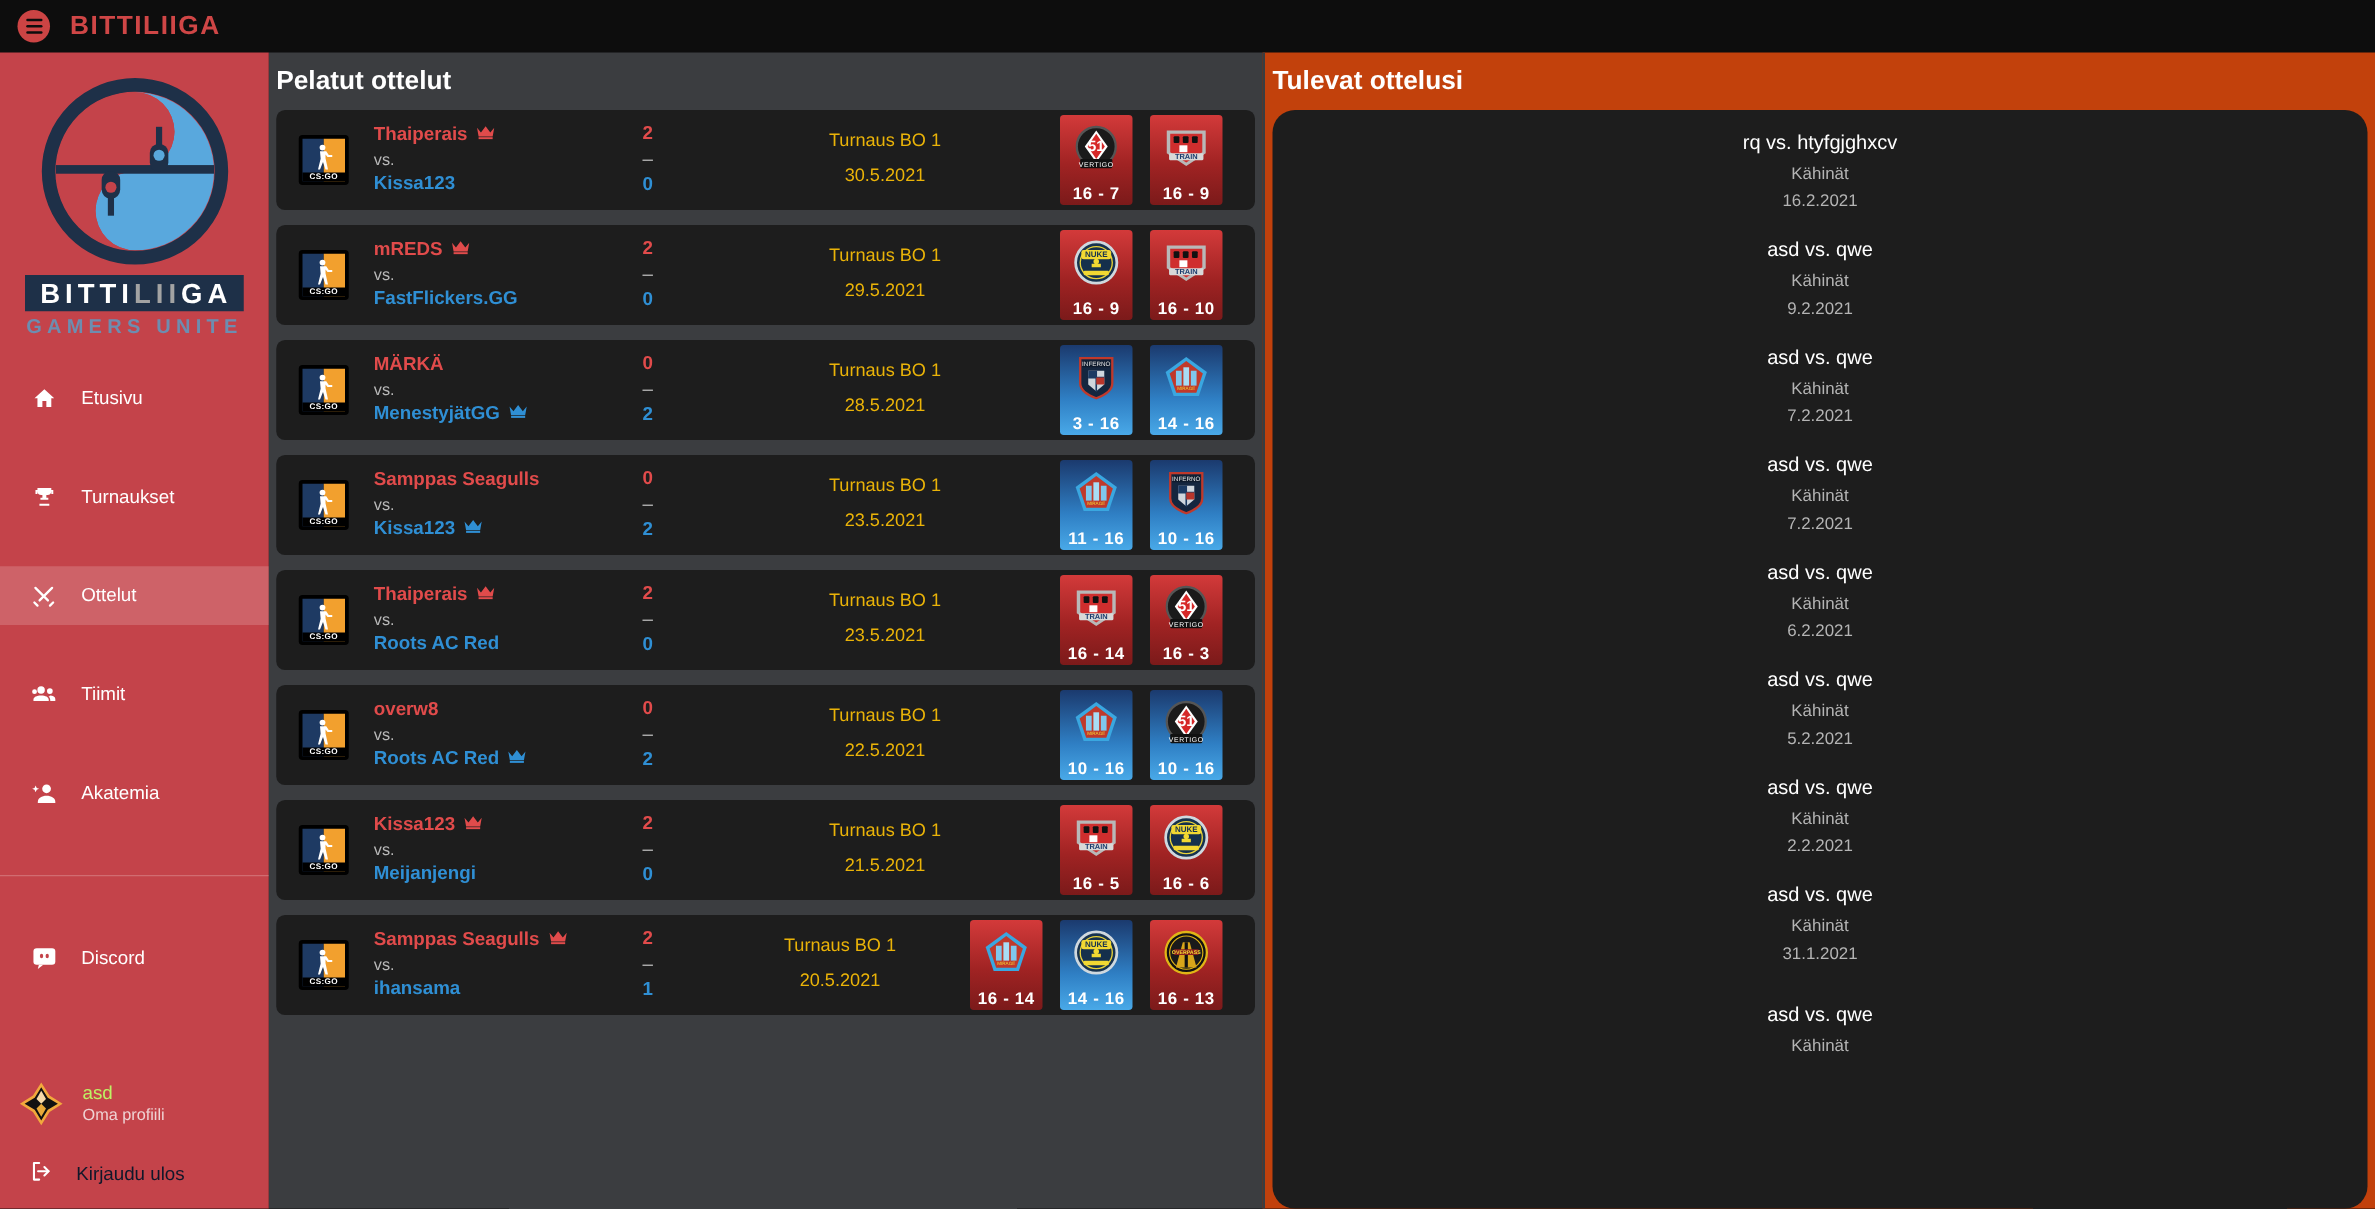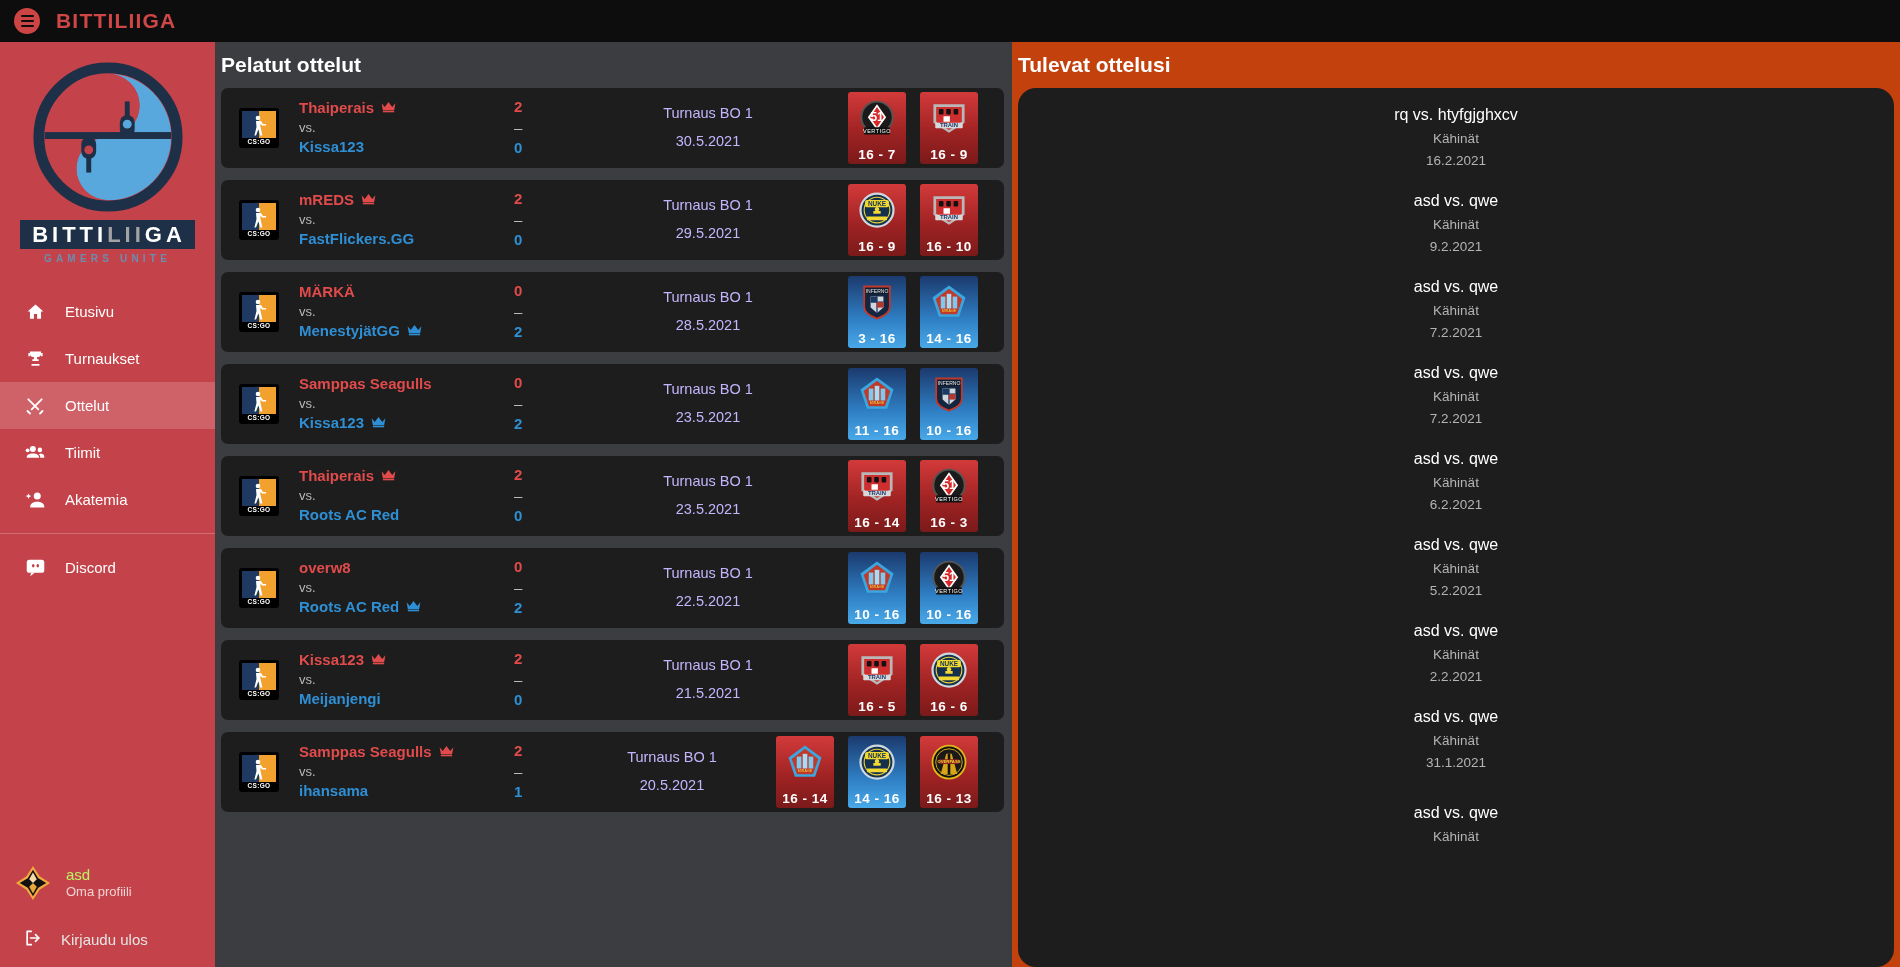--- a/index.html
+++ b/index.html
@@ -41,40 +41,40 @@
   .logo-wrap { padding: 16px 18px 12px; display: flex; flex-direction: column; align-items: center; }
   .logo-circle { width: 158px; height: 158px; }
   .logo-word {
     margin-top: 4px;
     background: #1e3048; color: #fff;
     font-size: 22px; font-weight: 800; letter-spacing: 4px;
     padding: 3px 9px 3px 12px; line-height: 1.05;
   }
   .logo-word span.bl { color: #a3a3a3; }
   .logo-sub {
-    color: #6d8db0; font-size: 10px; letter-spacing: 4.2px; margin-top: 4px; font-weight: 600;
-  }
-  .nav { margin-top: 12px; display: flex; flex-direction: column; }
+    color: #6d8db0; font-size: 16px; letter-spacing: 4.2px; margin-top: 4px; font-weight: 600;
+  }
+  .nav { margin-top: 12px; display: flex; flex-direction: column; gap: 32px; }
   .nav-item {
     height: 47px; display: flex; align-items: center; gap: 18px;
     padding-left: 23px; color: #fff; font-size: 15px;
     cursor: pointer;
   }
   .nav-item.active { background: rgba(255,255,255,0.17); }
   .nav-item .ico { width: 24px; display: flex; align-items: center; justify-content: center; }
   .nav-sep { height: 1px; background: rgba(255,255,255,0.22); margin: 10px 0 10px; }
   .spacer { flex: 1; }
   .profile {
     display: flex; align-items: center; gap: 14px; padding: 0 0 0 14px; height: 56px; cursor: pointer;
   }
   .profile .pname { color: #bef264; font-size: 15px; line-height: 1.25; }
   .profile .psub { color: #efd3d4; font-size: 13px; line-height: 1.25; }
   .logout {
     height: 56px; display: flex; align-items: center; gap: 18px; padding-left: 23px;
-    color: #e5e5e5; font-size: 15px; cursor: pointer;
+    color: #0f172a; font-size: 15px; cursor: pointer;
   }
 
   
   .center {
     flex: 1 1 auto; min-width: 0;
     background: #3b3d40;
     display: flex; flex-direction: column;
   }
   .col-head {
     height: 46px; flex: 0 0 46px;
@@ -116,21 +116,21 @@
   .scores {
     width: 54px; flex: 0 0 54px;
     display: flex; flex-direction: column; align-items: flex-start; justify-content: center;
     font-size: 15px; font-weight: 700; line-height: 1.25; gap: 2px;
   }
   .s-a { color: #e14b4b; }
   .s-dash { color: #b9b9b9; font-weight: 400; }
   .s-b { color: #2f8fd4; }
   .tourney {
     flex: 1; display: flex; flex-direction: column; align-items: center; justify-content: center;
-    color: #c4b5fd; font-size: 14.5px; line-height: 1.9; text-align: center;
+    color: #eab308; font-size: 14.5px; line-height: 1.9; text-align: center;
   }
   .maps { display: flex; gap: 14px; align-items: center; padding-right: 12px; }
   .mapcard {
     width: 58px; height: 72px; border-radius: 3px;
     display: flex; flex-direction: column; align-items: center; justify-content: space-between;
     padding: 5px 0 2px;
     text-align: right;
   }
   .mapcard.win  { background: linear-gradient(180deg,#d33a3a 0%, #a02323 55%, #7b1a1a 100%); }
   .mapcard.loss { background: linear-gradient(180deg,#1b3a6e 0%, #2f7fc4 60%, #49a9e8 100%); }

